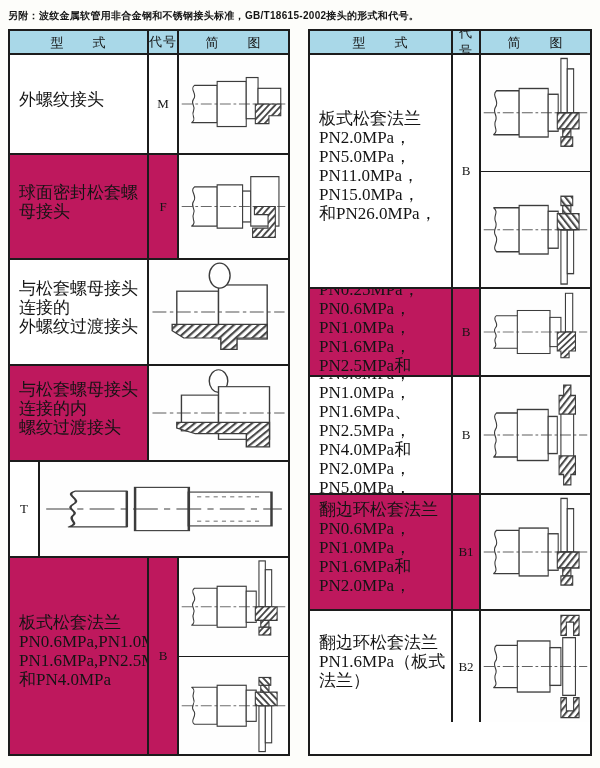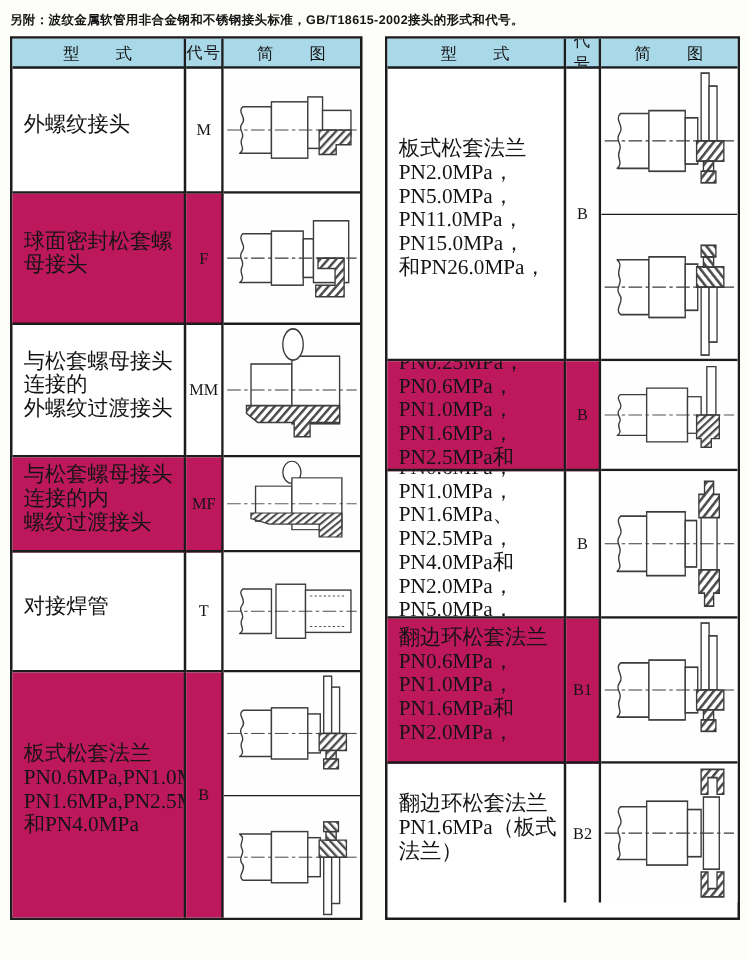--- a/index.html
+++ b/index.html
@@ -172,41 +172,38 @@
       <div class="td diag">
         <svg class="dg" viewBox="0 0 120 100" preserveAspectRatio="none">
             <use href="#g-f"></use>
           </svg>
       </div>
     </div>
 
     <div class="tr" style="height:106px">
       <div class="td type">与松套螺母接头连接的
 外螺纹过渡接头</div>
-      <div class="td code">MM</div>
       <div class="td diag">
         <svg class="dg" viewBox="0 0 120 100" preserveAspectRatio="none">
             <use href="#g-mm"></use>
           </svg>
       </div>
     </div>
 
-    <div class="tr" style="height:76px">
+    <div class="tr" style="height:96px">
       <div class="td type hl">与松套螺母接头连接的内
 螺纹过渡接头</div>
-      <div class="td code hl">MF</div>
       <div class="td diag">
         <svg class="dg" viewBox="0 0 120 100" preserveAspectRatio="none">
             <use href="#g-mf"></use>
           </svg>
       </div>
     </div>
 
     <div class="tr" style="height:96px">
-      <div class="td type">对接焊管</div>
       <div class="td code">T</div>
       <div class="td diag">
         <svg class="dg" viewBox="0 0 120 100" preserveAspectRatio="none">
             <use href="#g-t"></use>
           </svg>
       </div>
     </div>
 
     <div class="tr last" style="height:196px">
       <div class="td type hl">板式松套法兰

